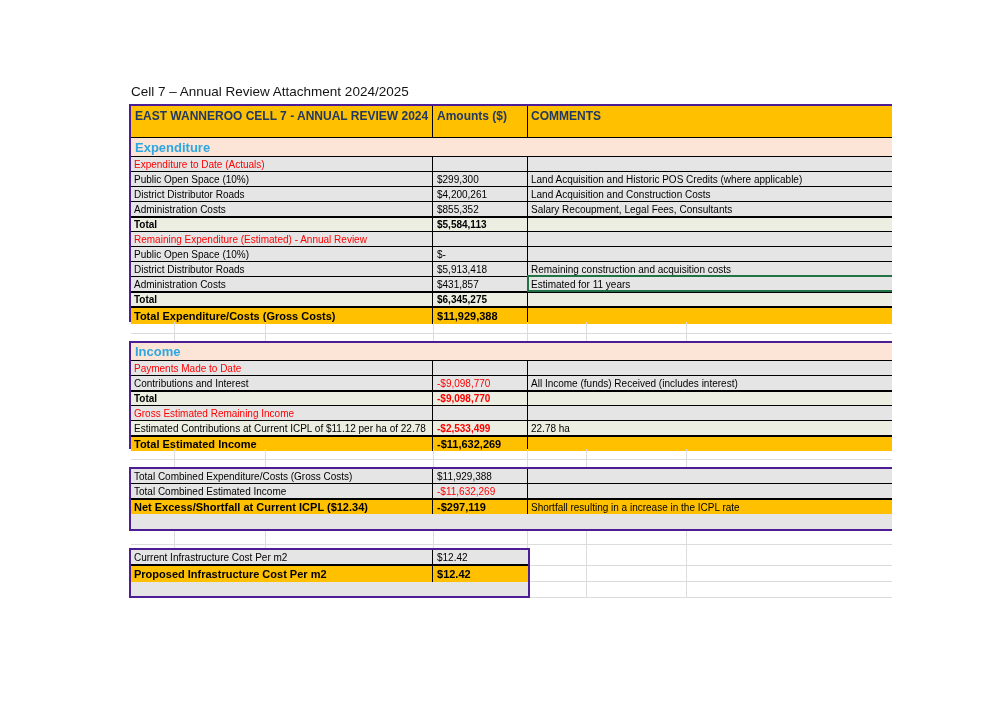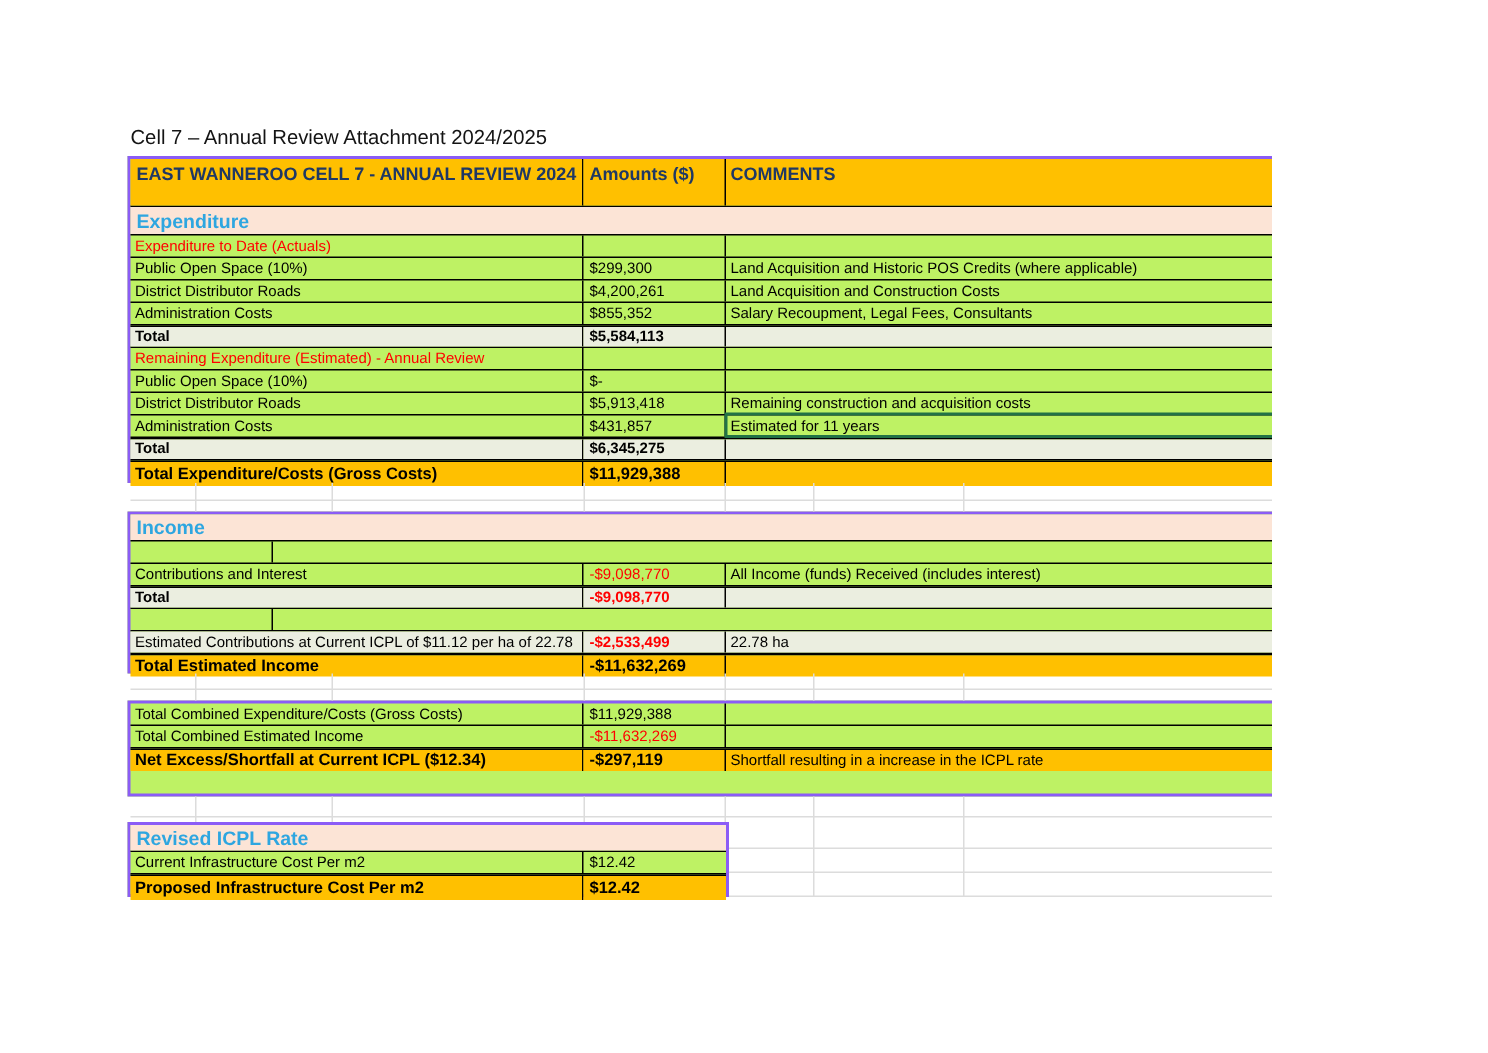--- a/index.html
+++ b/index.html
@@ -1,20 +1,20 @@
 <!DOCTYPE html>
 <html><head>
 <meta charset="utf-8">
 <style>
   html,body{margin:0;padding:0;background:#ffffff;}
   .page{position:relative;width:848px;height:702px;background:#ffffff;overflow:hidden;
-        font-family:"Liberation Sans", sans-serif;color:#000;}
+        font-family:"Liberation Sans", sans-serif;color:#000;margin-left:44px;}
   .doc-title{position:absolute;left:87px;top:84px;font-size:13.5px;color:#141414;}
 
-  .blk{position:absolute;border:2px solid #8b5cf6;box-sizing:border-box;background:#bef264;}
+  .blk{position:absolute;border:2px solid #4c1d95;box-sizing:border-box;background:#e5e5e5;}
   #blk1{left:85px;top:104px;width:786px;height:218px;}
   #blk2{left:85px;top:341px;width:786px;height:108px;}
   #blk3{left:85px;top:467px;width:786px;height:64px;}
   #blk4{left:85px;top:548px;width:401px;height:50px;}
 
   .tr{display:flex;box-sizing:border-box;border-bottom:1px solid #000;}
   .tr:last-child{border-bottom:none;}
   .td{box-sizing:border-box;display:flex;align-items:center;overflow:hidden;white-space:nowrap;}
   .c1{width:302px;border-right:1px solid #000;padding-left:3px;}
   .c2{width:95px;border-right:1px solid #000;justify-content:flex-start;padding:0 4px;}
@@ -145,40 +145,42 @@
         </div>
       <div class="td c3"></div>
     </div>
   </div>
 
   <div class="blk" id="blk2">
     <div class="tr h18">
       <div class="td sec-td">Income</div>
     </div>
     <div class="tr h15">
+      <div class="td c1 redlbl">Payments Made to Date</div>
       <div class="td c2"></div>
       <div class="td c3"></div>
     </div>
     <div class="tr h15">
       <div class="td c1 data">Contributions and Interest</div>
       <div class="td c2 neg">
           <span class="cur">-$</span>
           <span class="num">9,098,770</span>
         </div>
       <div class="td c3 cmt">All Income (funds) Received (includes interest)</div>
     </div>
     <div class="tr h15 total">
       <div class="td c1">Total</div>
       <div class="td c2 neg">
           <span class="cur">-$</span>
           <span class="num">9,098,770</span>
         </div>
       <div class="td c3"></div>
     </div>
     <div class="tr h15">
+      <div class="td c1 redlbl">Gross Estimated Remaining Income</div>
       <div class="td c2"></div>
       <div class="td c3"></div>
     </div>
     <div class="tr h15 greenbg">
       <div class="td c1 data">Estimated Contributions at Current ICPL of $11.12 per ha of 22.78</div>
       <div class="td c2 neg bold">
           <span class="cur">-$</span>
           <span class="num">2,533,499</span>
         </div>
       <div class="td c3 cmt">22.78 ha</div>
@@ -214,23 +216,20 @@
       <div class="td c1">Net Excess/Shortfall at Current ICPL ($12.34)</div>
       <div class="td c2">
           <span class="cur">-$</span>
           <span class="num">297,119</span>
         </div>
       <div class="td c3 cmt">Shortfall resulting in a increase in the ICPL rate</div>
     </div>
   </div>
 
   <div class="blk" id="blk4">
-    <div class="tr h18">
-      <div class="td sec-td">Revised ICPL Rate</div>
-    </div>
     <div class="tr h15">
       <div class="td c1 data">Current Infrastructure Cost Per m2</div>
       <div class="td c2">
           <span class="cur">$</span>
           <span class="num">12.42</span>
         </div>
     </div>
     <div class="tr h17 gold">
       <div class="td c1">Proposed Infrastructure Cost Per m2</div>
       <div class="td c2">

